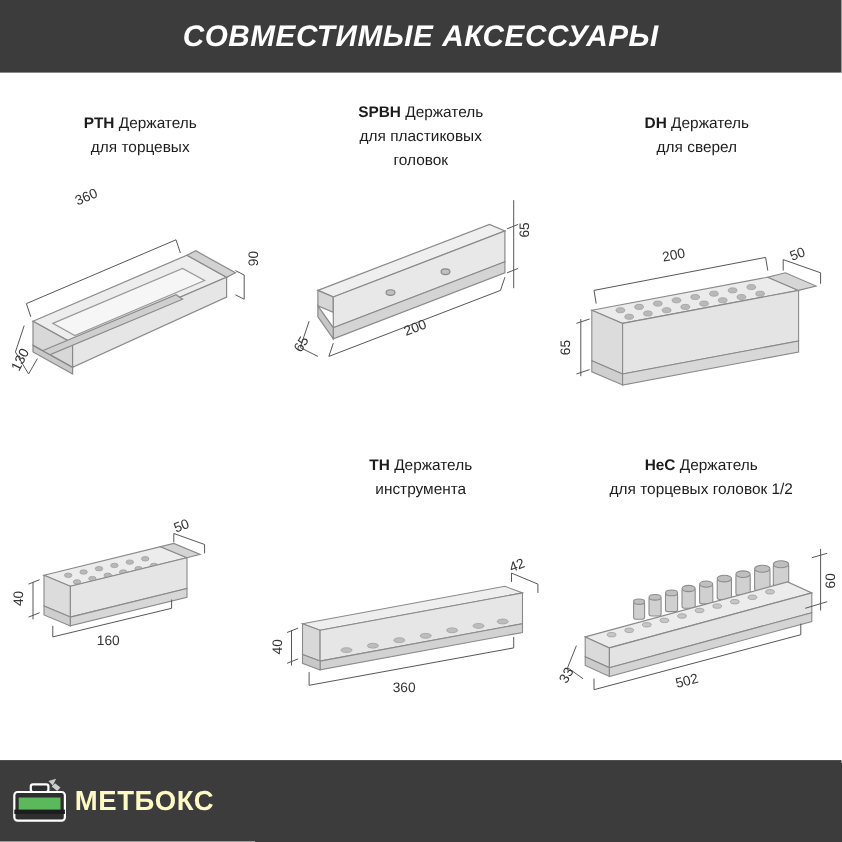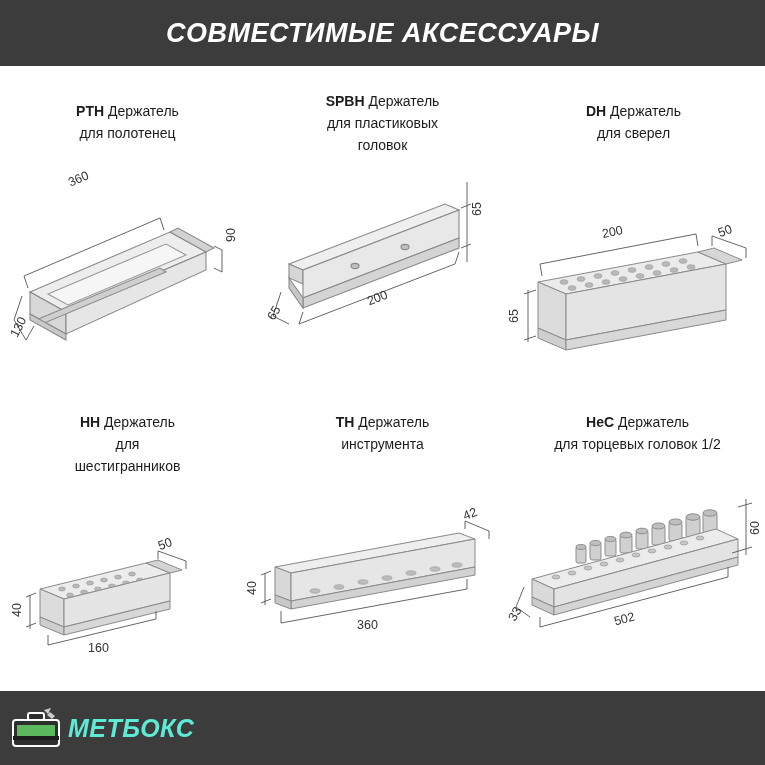--- a/index.html
+++ b/index.html
@@ -96,43 +96,42 @@
     display: flex;
     align-items: center;
   }
   .logo-box {
     position: relative;
     width: 52px;
     height: 44px;
     margin-right: 6px;
   }
   .logo-text {
-    color: #5eead4;
+    color: #fef9c3;
     font-size: 25px;
     font-weight: bold;
     letter-spacing: 0.5px;
-    font-style: italic;
   }
 </style>
 </head>
 <body>
 
 <div class="page">
 
   <div class="header">
     <div class="header-title">СОВМЕСТИМЫЕ АКСЕССУАРЫ</div>
   </div>
 
   <div class="grid">
 
     <div class="cell" style="left:0px; top:34px;">
       <div class="cell-title">
         <b>PTH</b>
         <span>Держатель</span><br>
-        <span>для полотенец</span>
+        <span>для торцевых</span>
       </div>
 
       <div class="art" style="height:230px;">
         <svg width="255" height="230" viewBox="0 0 255 230">
           <g stroke="#8a8a8a" stroke-width="1.1" fill="#e2e2e2">
 
             <polygon points="30,148 170,88 206,108 66,168" fill="#ededed"></polygon>
             <polygon points="30,148 66,168 66,190 30,170" fill="#d8d8d8"></polygon>
             <polygon points="66,168 206,108 206,126 66,190" fill="#e6e6e6"></polygon>
 
@@ -258,26 +257,20 @@
             <line x1="18" y1="196" x2="30" y2="192"></line>
           </g>
         </svg>
         <div class="dim" style="left:96px; top:81px; transform:rotate(-11deg);">200</div>
         <div class="dim" style="left:212px; top:80px; transform:rotate(-21deg);">50</div>
         <div class="dim" style="left:1px; top:165px; transform:rotate(-90deg);">65</div>
       </div>
     </div>
 
     <div class="cell" style="left:0px; top:345px;">
-      <div class="cell-title">
-        <b>HH</b>
-        <span>Держатель</span><br>
-        <span>для</span><br>
-        <span>шестигранников</span>
-      </div>
 
       <div class="art" style="height:180px;">
         <svg width="255" height="180" viewBox="0 0 255 180">
           <g stroke="#8a8a8a" stroke-width="1.0">
 
             <polygon points="40,112 146,86 170,96 64,122" fill="#ececec"></polygon>
             <g fill="#b9b9b9" stroke="#9d9d9d" stroke-width="0.7">
               <ellipse cx="62" cy="112" rx="3.4" ry="2"></ellipse>
               <ellipse cx="76" cy="109" rx="3.4" ry="2"></ellipse>
               <ellipse cx="90" cy="106" rx="3.4" ry="2"></ellipse>

